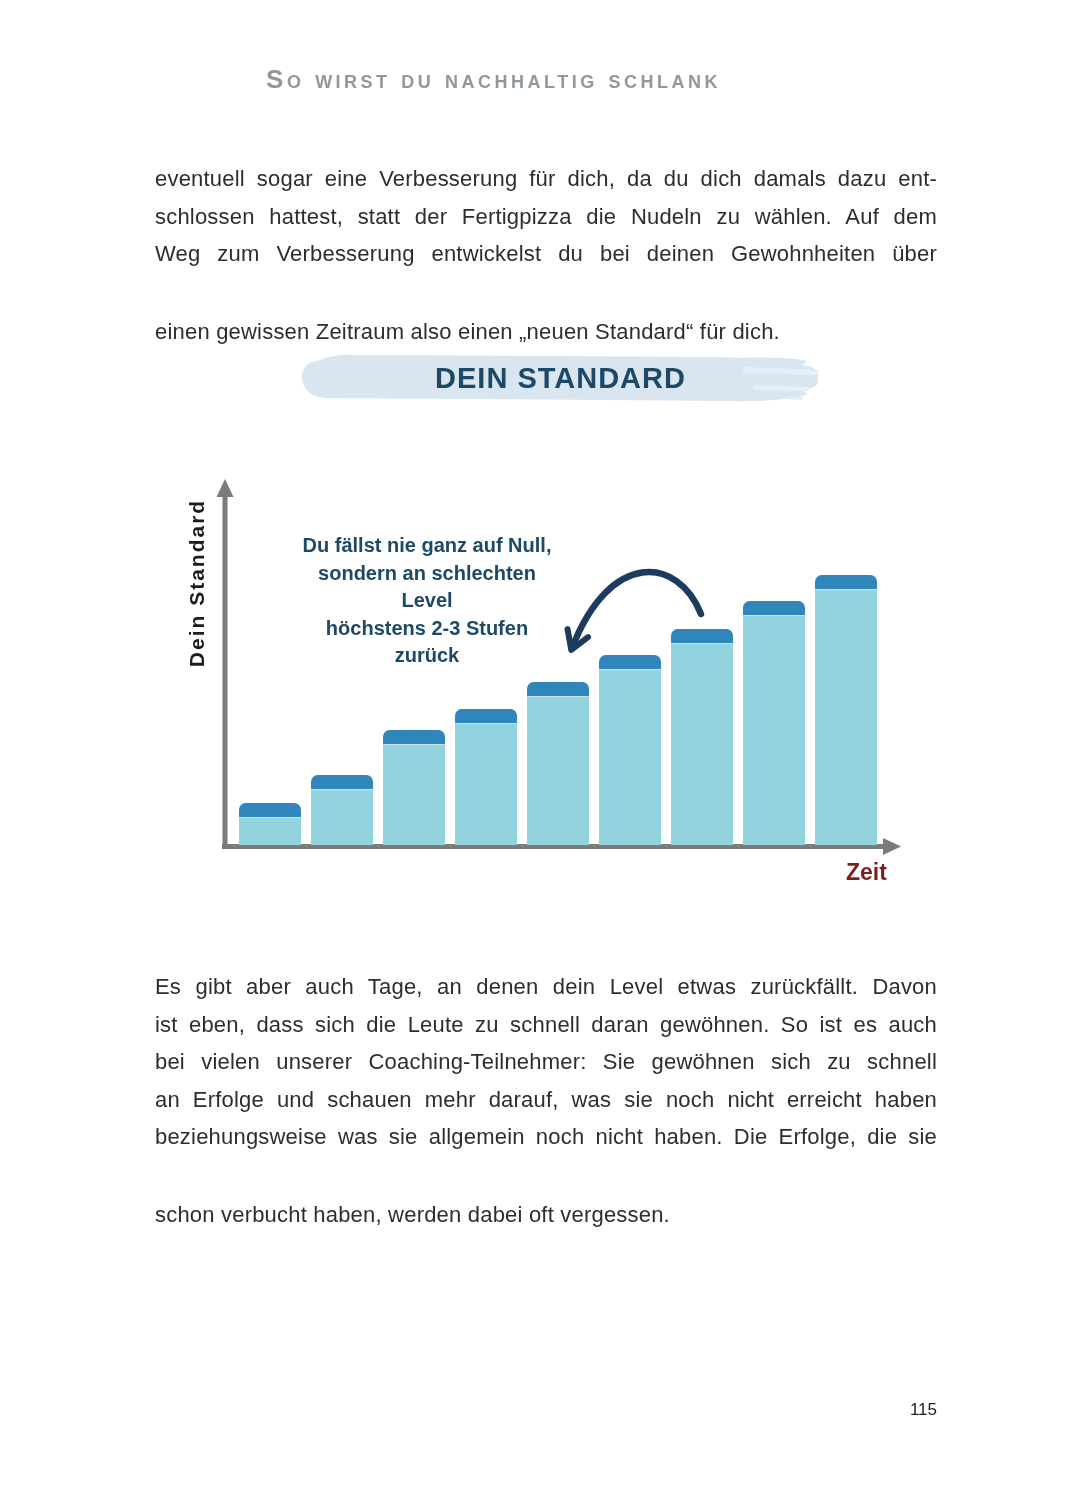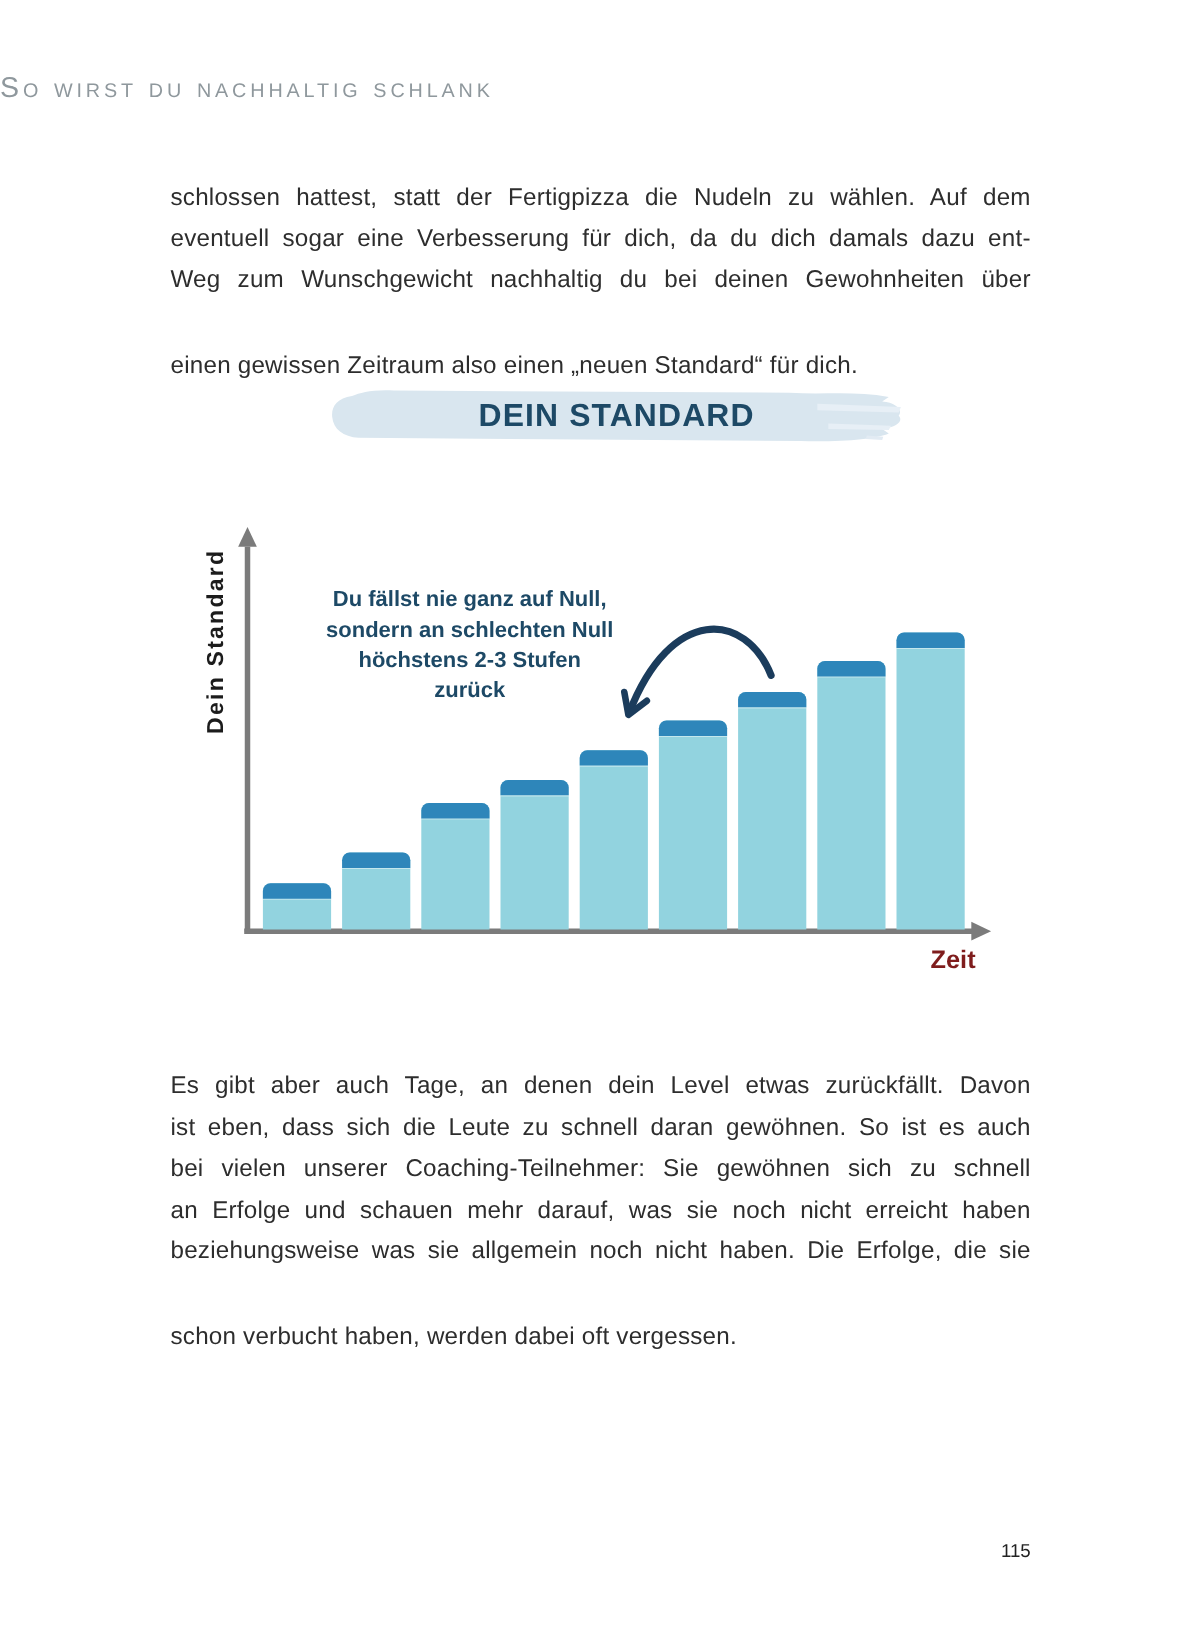--- a/index.html
+++ b/index.html
@@ -7,22 +7,22 @@
     --axis:#7b7b7b; --brush:#d9e6ef; --ink:#2d2d2d; --head-gray:#8f989d;
   }
   *{margin:0;padding:0;box-sizing:border-box;}
   html,body{background:#ffffff;}
   .page{
     position:relative;width:1080px;height:1496px;background:#ffffff;
     font-family:"Liberation Sans",sans-serif;color:var(--ink);overflow:hidden;
   }
   
   .runhead{
-    position:absolute;top:64px;left:0;width:987px;
-    font-variant:small-caps;font-weight:400;font-size:26px;letter-spacing:3.5px;
+    position:absolute;top:64px;left:0;width:987px;text-align:center;
+    font-variant:small-caps;font-weight:700;font-size:26px;letter-spacing:3.5px;
     color:var(--head-gray);
   }
   
   .para{position:absolute;left:155px;width:782px;font-size:22px;font-weight:300;
     letter-spacing:.2px;color:var(--ink);}
   .para-1{top:160px;}
   .para-2{top:968px;}
   .pline{height:37.5px;line-height:37.5px;text-align:justify;text-align-last:justify;white-space:nowrap;}
   .pline.last{text-align-last:left;margin-top:40px;}
   .pline .bold{font-weight:400;letter-spacing:0;}
@@ -63,23 +63,23 @@
   .pagenum{position:absolute;right:143px;top:1400px;font-size:17px;font-weight:300;color:#222;}
 </style>
 </head>
 <body>
 
 <div class="page">
 
   <div class="runhead">So wirst du nachhaltig schlank</div>
 
   <div class="para para-1">
+    <div class="pline">eventuell sogar eine Verbesserung für dich, da du dich damals dazu ent-</div>
     <div class="pline">schlossen hattest, statt der Fertigpizza die Nudeln zu wählen. Auf dem</div>
-    <div class="pline">eventuell sogar eine Verbesserung für dich, da du dich damals dazu ent-</div>
-    <div class="pline">Weg zum Wunschgewicht nachhaltig du bei deinen Gewohnheiten über</div>
+    <div class="pline">Weg zum Verbesserung entwickelst du bei deinen Gewohnheiten über</div>
     <div class="pline last">einen gewissen Zeitraum also einen „neuen Standard“ für dich.</div>
   </div>
 
   <div class="brush-wrap">
     <svg width="525" height="51" viewBox="0 0 525 51">
       <path d="M22,8 C8,10 3,18 4,27 C5,38 14,45 28,46 L430,49 C468,50 498,47 510,42
                L504,38 C519,36 523,30 519,26 C523,21 517,14 504,13 L510,9
                C480,3 452,7 420,5 L60,3 C40,2 30,5 22,8 Z" fill="#d9e6ef"></path>
       <path d="M445,15 L521,18 L519,23 L445,21 Z" fill="#e7eff6"></path>
       <path d="M455,33 L512,35 L510,39 L455,38 Z" fill="#e7eff6"></path>
@@ -100,21 +100,21 @@
     <line class="axis-stroke" x1="222" y1="846.5" x2="884" y2="846.5"></line>
     <polygon class="axis-fill" points="901,846.5 883,838 883,855"></polygon>
     <path class="setback-path" d="M 701 614 C 678 556, 610 550, 572 648" marker-end="url(#ah)"></path>
   </svg>
 
   <div class="ylabel">Dein Standard</div>
   <div class="xlabel">Zeit</div>
 
   <div class="chart-annotation">
     <div>Du fällst nie ganz auf Null,</div>
-    <div>sondern an schlechten Null</div>
+    <div>sondern an schlechten Level</div>
     <div>höchstens 2-3 Stufen zurück</div>
   </div>
 
   <div class="bar-group">
       <div class="bar" style="height: 42px;">
         <div class="bar-cap"></div>
       </div>
       <div class="bar" style="height: 70px;">
         <div class="bar-cap"></div>
       </div>

